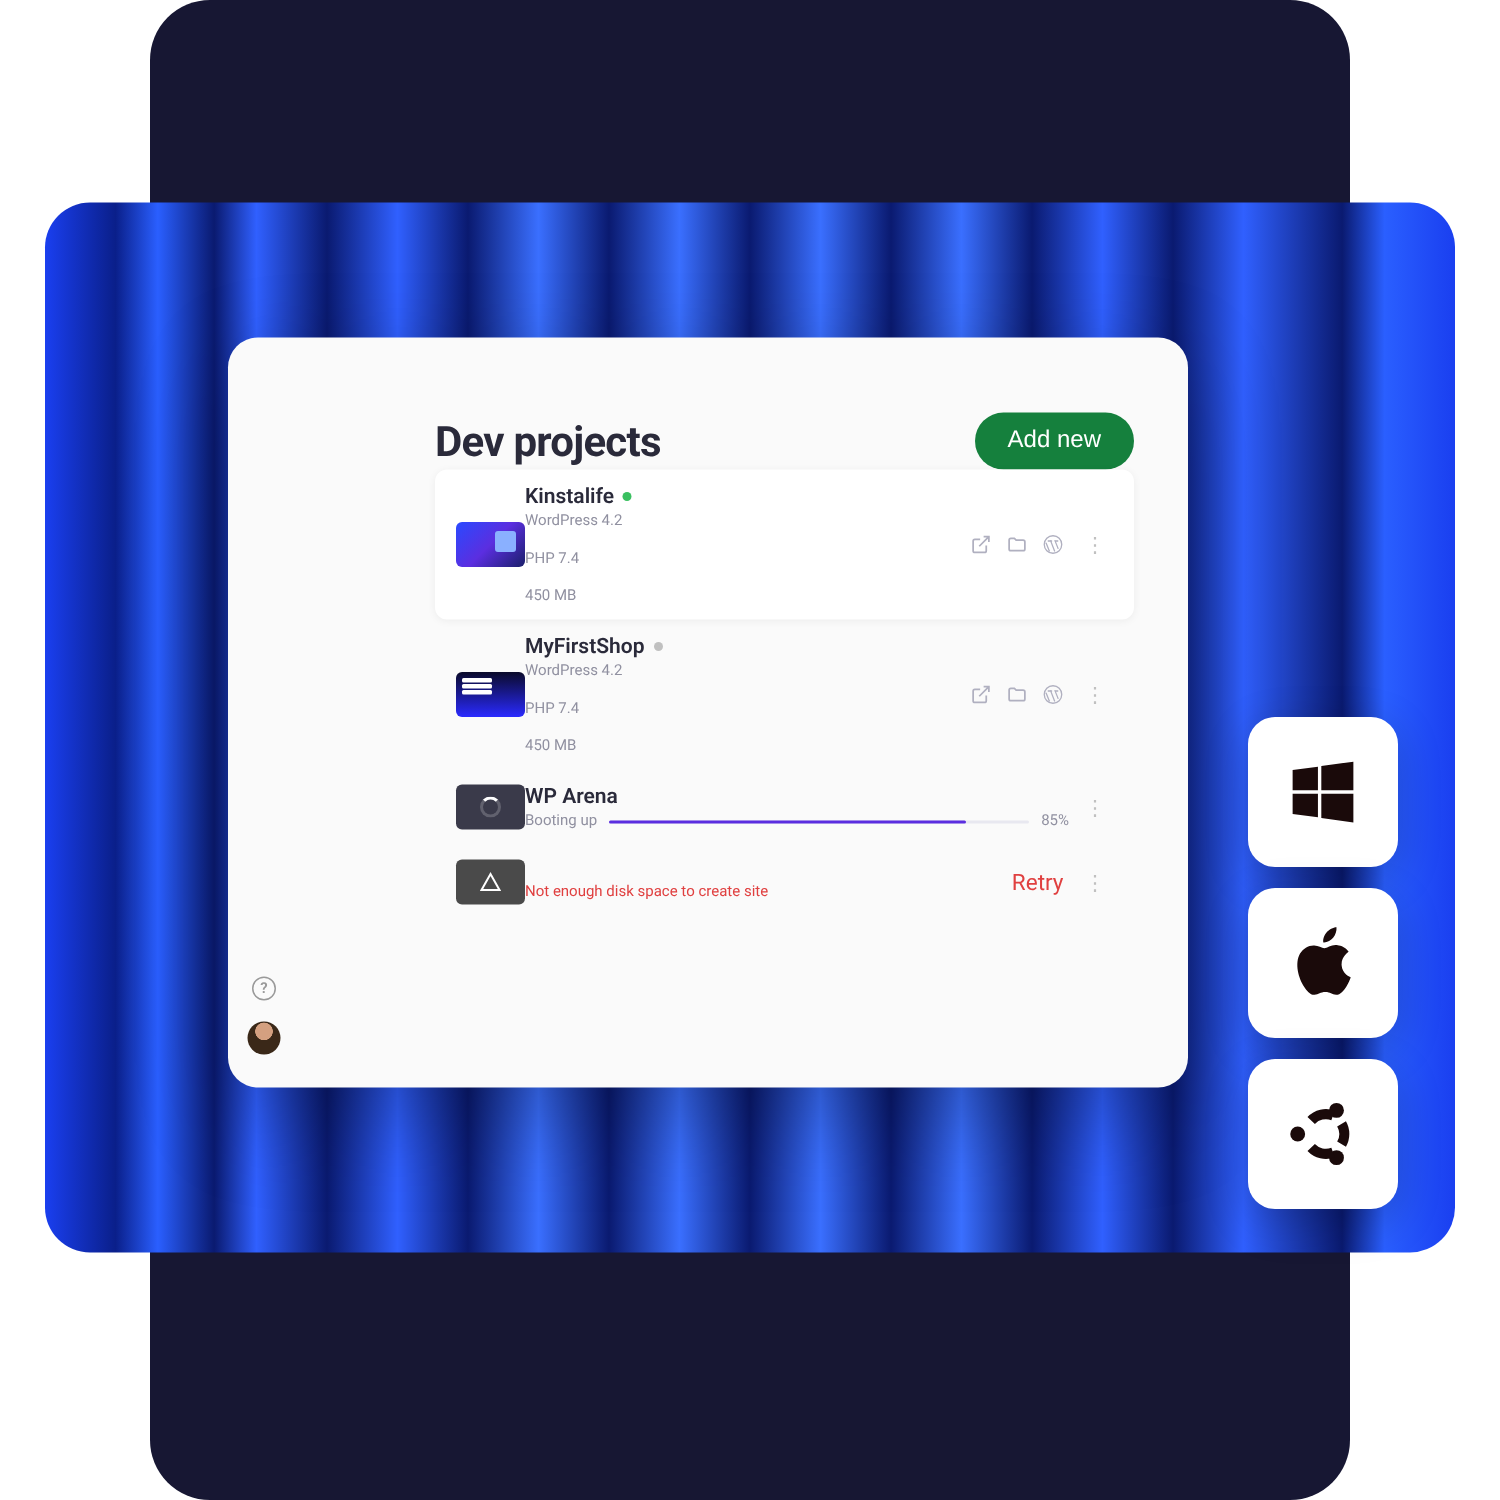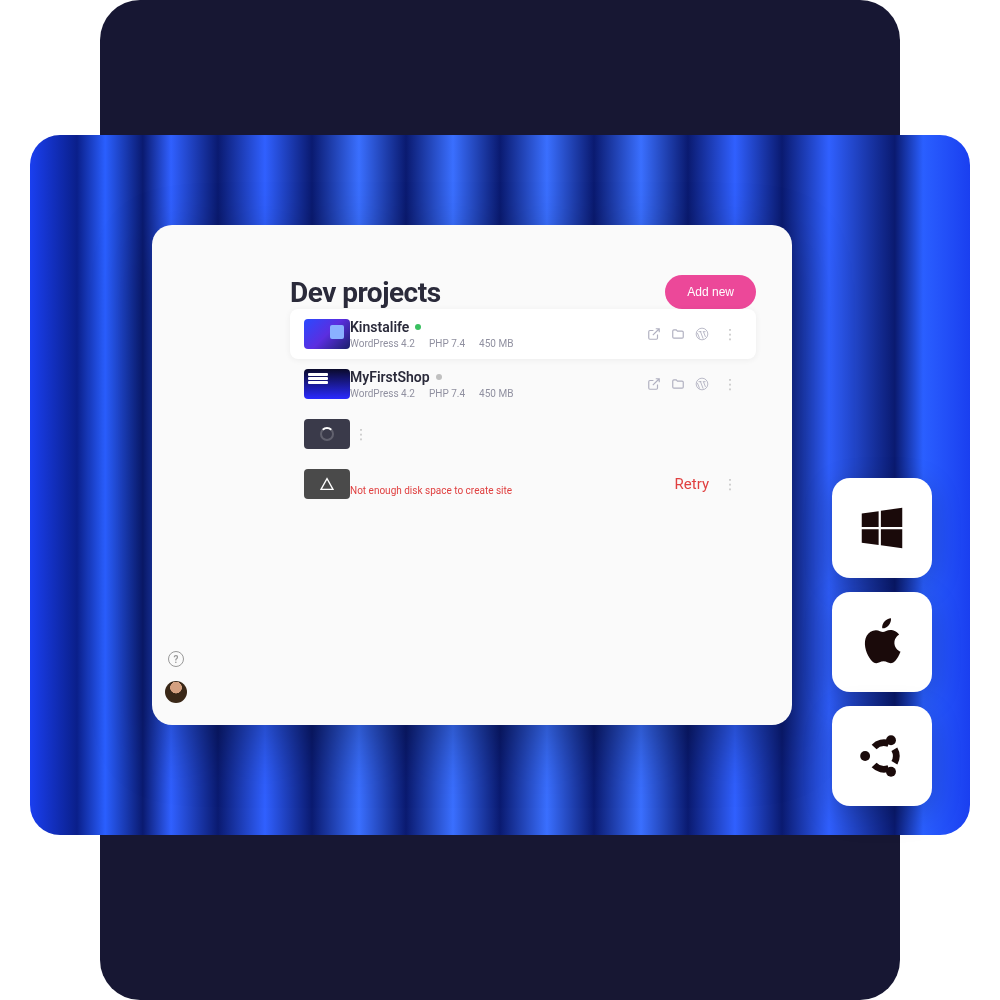--- a/index.html
+++ b/index.html
@@ -57,23 +57,23 @@
     position:absolute; left:48px; right:0; top:0; bottom:0;
     padding: 50px 36px 20px 90px;
   }
   .header {
     display:flex; justify-content:space-between; align-items:center;
   }
   .title {
     font-size:28px; font-weight:700; color:#2a2a3a; letter-spacing:-0.5px;
   }
   .add-btn {
-    background:#ec4899; color:#fff; border:none;
+    background:#15803d; color:#fff; border:none;
     padding:10px 22px; border-radius:20px;
-    font-size:12px; font-weight:500; cursor:pointer;
+    font-size:16px; font-weight:500; cursor:pointer;
   }
   .row {
     display:flex; align-items:center; 
     padding:10px 14px; border-radius:8px;
     position:relative;
   }
   .row.active { background:#fff; box-shadow:0 1px 6px rgba(0,0,0,0.06); }
   .thumb {
     width:46px; height:30px; border-radius:4px; flex-shrink:0;
     background:#1a1f4a;
@@ -87,21 +87,21 @@
   }
   .spinner {
     width:14px;height:14px;border:2px solid rgba(255,255,255,0.2);
     border-top-color:#fff;border-radius:50%;
   }
   .thumb.warn { background:#4a4a4a; display:flex;align-items:center;justify-content:center; }
   .info { flex:1; min-width:0; }
   .pname { font-size:14px; font-weight:600; color:#2a2a3a; display:flex; align-items:center; gap:6px; }
   .dot { width:6px;height:6px;border-radius:50%;background:#3ac060;display:inline-block; }
   .dot.gray{background:#c0c0c0;}
-  .meta { font-size:10px; color:#9090a0; margin-top:3px; display:flex; gap:14px; }
+  .meta { font-size:10px; color:#9090a0; margin-top:3px; display:flex; gap:14px;flex-direction:column; }
   .status-line { font-size:10px; color:#9090a0; margin-top:3px; display:flex; align-items:center; gap:8px; }
   .progress { flex:1; height:2px; background:#e8e8f0; border-radius:1px; position:relative; max-width:280px; }
   .progress-fill { position:absolute; left:0; top:0; bottom:0; background:#5b2ee0; border-radius:1px; }
   .pct { font-size:10px;color:#9090a0; }
   .err { font-size:10px; color:#e04040; margin-top:13px; }
   .actions { display:flex; gap:10px; align-items:center; color:#b0b0c0; }
   .aicon { width:14px;height:14px; cursor:pointer; }
   .more { font-size:14px; cursor:pointer; padding:0 4px; letter-spacing:1px; color:#c0c0c0;}
   .retry { font-size:15px; color:#e04040; cursor:pointer; }
   .os-badges {
@@ -186,20 +186,32 @@
             <path d="M4 10l4 10M9 7l5 13M14 7l4 10M6 8h5M15 8h3"></path>
           </svg>
         <span class="more">⋮</span>
       </div>
     </div>
 
     <div class="row">
       <div class="thumb loading">
         <div class="spinner"></div>
       </div>
+      <div class="info">
+        <div class="pname">
+          <span>WP Arena</span>
+        </div>
+        <div class="status-line">
+          <span>Booting up</span>
+          <div class="progress">
+            <div class="progress-fill" style="width:85%"></div>
+          </div>
+          <span class="pct">85%</span>
+        </div>
+      </div>
       <div class="actions">
         <span class="more">⋮</span>
       </div>
     </div>
 
     <div class="row">
       <div class="thumb warn">
         <svg width="16" height="16" viewBox="0 0 24 24" fill="none" stroke="#fff" stroke-width="2">
             <path d="M12 4l9 16H3l9-16z"></path>
           </svg>

